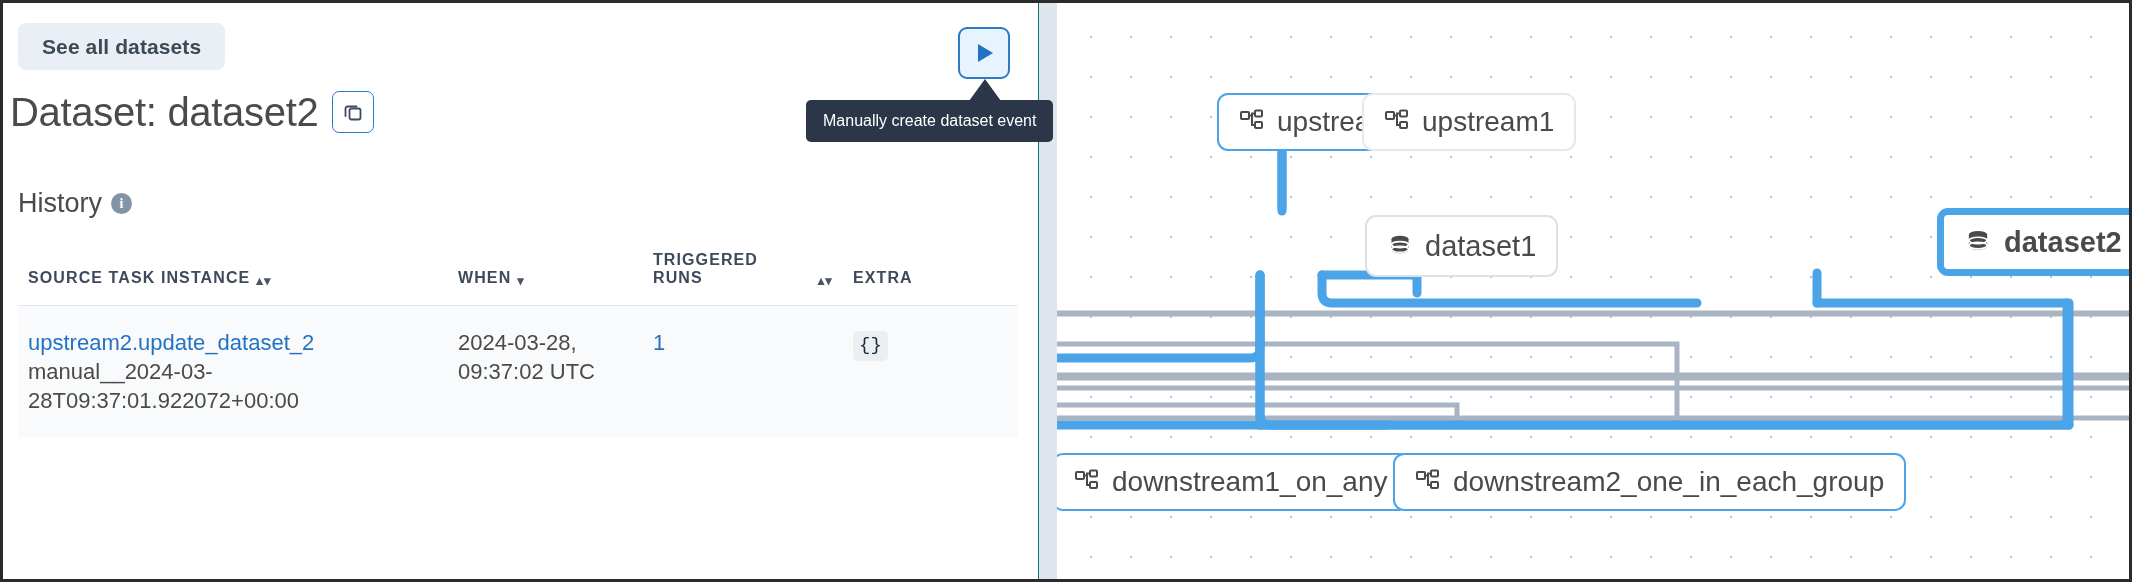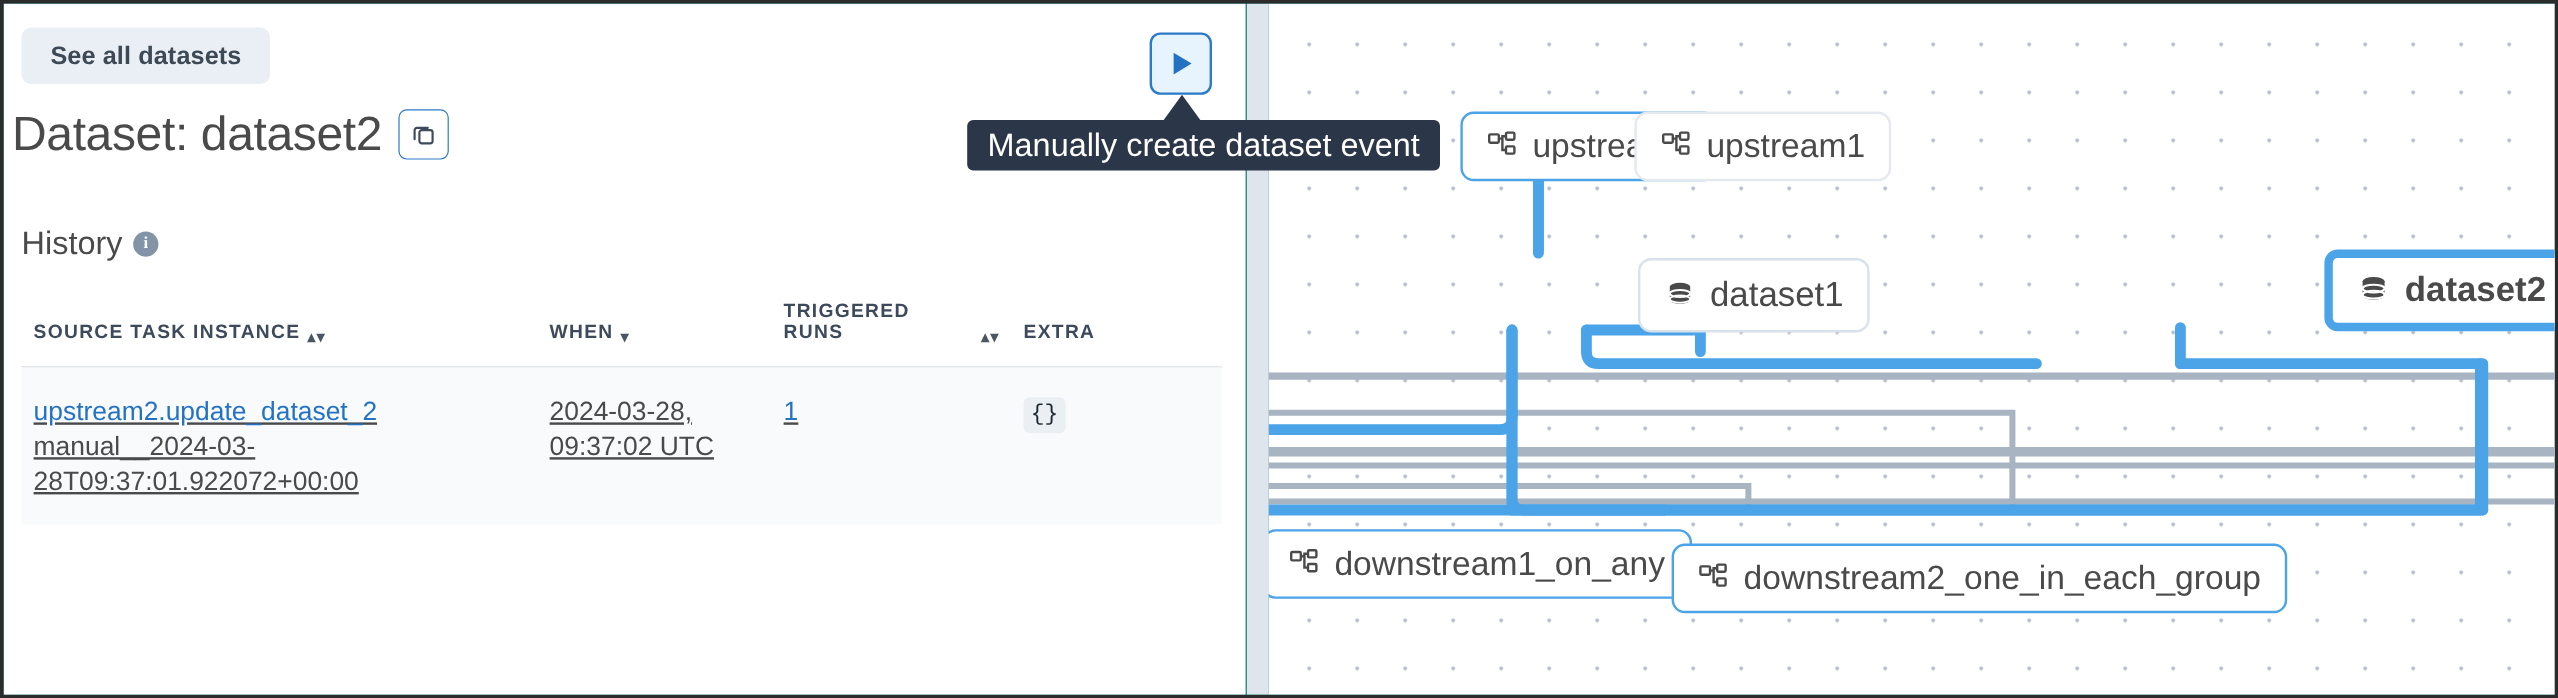--- a/index.html
+++ b/index.html
@@ -133,21 +133,20 @@
     line-height: 1;
     color: #4b5563;
   }
   #history-table tbody td {
     padding: 22px 10px;
     font-size: 22px;
     color: #4a4a4a;
     vertical-align: top;
     line-height: 1.32;
     background: #f8fafb;
-    text-decoration: underline;
   }
   .col-source { width: 430px; }
   .col-when   { width: 195px; }
   .col-runs   { width: 200px; }
   .col-extra  { width: 175px; }
 
   .link-blue {
     color: #2472c4;
     text-decoration: none;
     cursor: pointer;
@@ -195,21 +194,21 @@
   #tooltip {
     position: absolute;
     left: 803px; top: 97px;
     height: 42px;
     padding: 16px 17px;
     display: flex;
     align-items: center;
     background: #2b3648;
     border-radius: 5px;
     color: #ffffff;
-    font-size: 27px;
+    font-size: 16px;
     white-space: nowrap;
     z-index: 31;
   }
   #tooltip-arrow {
     position: absolute;
     left: 966px; top: 76px;
     width: 0; height: 0;
     border-left: 16px solid transparent;
     border-right: 16px solid transparent;
     border-bottom: 22px solid #2b3648;
@@ -443,21 +442,21 @@
       <svg class="icon-db" width="26" height="26" viewBox="0 0 26 26">
         <ellipse cx="13" cy="6" rx="8.5" ry="3.3" fill="#4a4a4a"></ellipse>
         <path d="M4.5 6 v4.5 a8.5 3.3 0 0 0 17 0 V6 z" fill="#4a4a4a"></path>
         <path d="M4.5 12.5 v4.5 a8.5 3.3 0 0 0 17 0 v-4.5 z" fill="#4a4a4a"></path>
         <ellipse cx="13" cy="11.6" rx="8.5" ry="3.0" fill="none" stroke="#ffffff" stroke-width="1.6"></ellipse>
         <ellipse cx="13" cy="16.3" rx="8.5" ry="3.0" fill="none" stroke="#ffffff" stroke-width="1.6"></ellipse>
       </svg>
       <span>dataset1</span>
     </div>
 
-    <div class="node node-dag" style="left:-5px; top:438px;">
+    <div class="node node-dag" style="left:-5px; top:450px;">
       <svg class="icon-dag" width="26" height="26" viewBox="0 0 26 26">
         <rect x="2" y="3" width="8" height="7" rx="1" fill="none" stroke="#4a4a4a" stroke-width="2"></rect>
         <rect x="16" y="1.5" width="7" height="6" rx="1" fill="none" stroke="#4a4a4a" stroke-width="2"></rect>
         <rect x="16" y="13" width="7" height="6" rx="1" fill="none" stroke="#4a4a4a" stroke-width="2"></rect>
         <path d="M10 6.5 H13 V4.5 H16 M13 6.5 V16 H16" fill="none" stroke="#4a4a4a" stroke-width="2"></path>
       </svg>
       <span>downstream1_on_any</span>
     </div>
 
     <div class="node node-dag" style="left:336px; top:450px;">

